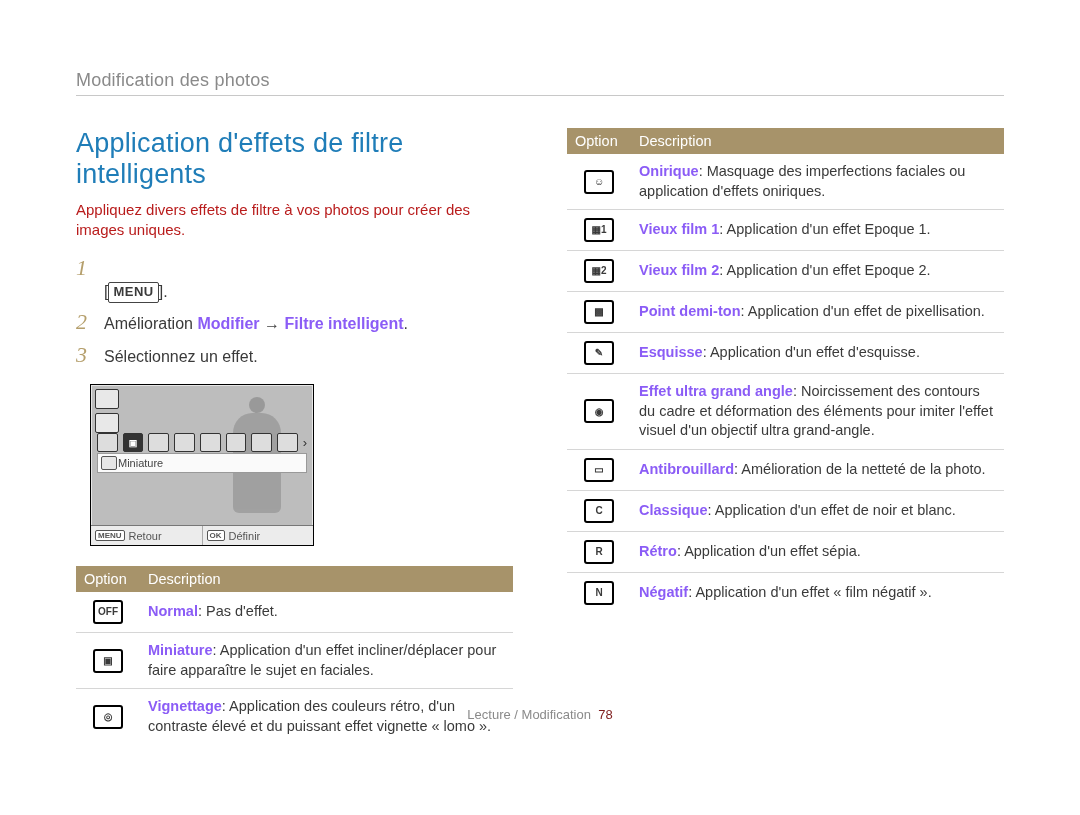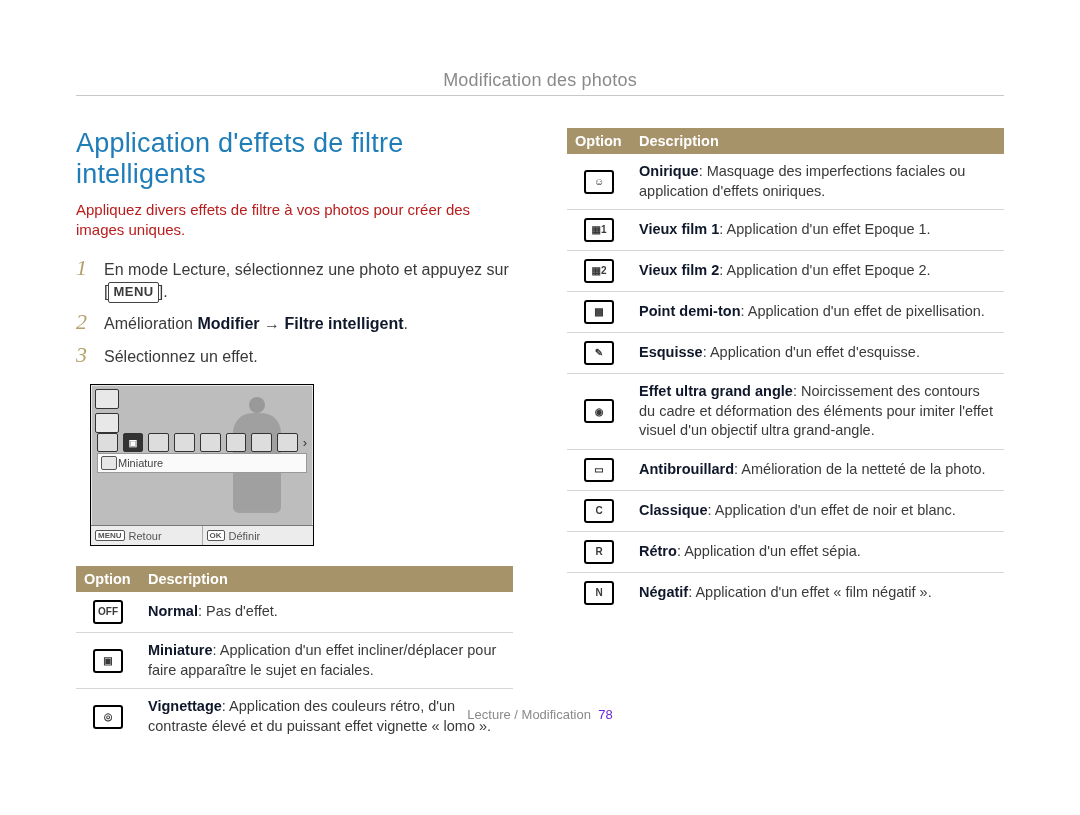--- a/index.html
+++ b/index.html
@@ -1,75 +1,74 @@
 <!DOCTYPE html>
 <html><head>
 <meta charset="utf-8">
 <style>
   html,body{margin:0;padding:0;width:1080px;height:815px;background:#fff;font-family:"Helvetica Neue",Arial,sans-serif;color:#3a3a3a;}
   .page{padding:70px 76px 0 76px;position:relative;box-sizing:border-box;width:1080px;}
-  .breadcrumb{font-size:18px;color:#8a8a8a;font-weight:300;letter-spacing:.2px;margin-bottom:4px;text-align:center;}
+  .breadcrumb{font-size:18px;color:#8a8a8a;font-weight:300;letter-spacing:.2px;margin-bottom:4px;}
   .rule{border:none;border-top:1px solid #c8c8c8;margin:0 0 32px 0;}
   .cols{display:flex;gap:54px;}
   .col{flex:1;min-width:0;}
   h2.section-title{color:#1f7db8;font-size:27px;font-weight:400;margin:0 0 10px 0;letter-spacing:.2px;}
   .lead{font-size:15px;color:#b91c1c;line-height:1.35;margin:0 0 18px 0;}
   ol.steps{list-style:none;margin:0 0 16px 0;padding:0;counter-reset:step;}
   ol.steps>li{display:flex;gap:10px;font-size:16px;margin:0 0 10px 0;line-height:1.4;color:#3a3a3a;}
   ol.steps>li::before{counter-increment:step;content:counter(step);font-family:Georgia,serif;font-style:italic;color:#b59f6c;font-size:22px;line-height:1;min-width:18px;margin-top:-2px;}
   .menu-chip{display:inline-block;border:1px solid #444;padding:0 4px 1px 4px;font-weight:700;font-size:13px;letter-spacing:.5px;border-radius:2px;vertical-align:1px;}
-  b{font-weight:700;color:#0f172a;}
+  b{font-weight:700;color:#8b5cf6;}
 
   
   .lcd{width:222px;height:160px;border:1px solid #000;background:#bdbdbd;margin:0 0 20px 14px;position:relative;box-shadow:inset 0 0 0 1px #e6e6e6;}
   .lcd .top-icons{position:absolute;left:4px;top:4px;display:flex;flex-direction:column;gap:4px;}
   .lcd .top-icons .ic{width:22px;height:18px;border:1px solid #333;background:#e8e8e8;border-radius:2px;}
   .lcd .row-icons{position:absolute;top:48px;left:6px;right:6px;display:flex;gap:5px;align-items:center;}
   .lcd .row-icons .ic{width:21px;height:17px;border:1px solid #333;background:#ddd;border-radius:2px;}
   .lcd .row-icons .ic.active{background:#333;color:#fff;display:flex;align-items:center;justify-content:center;font-size:9px;font-weight:700;}
   .lcd .row-label{position:absolute;top:68px;left:6px;right:6px;background:#fafafa;border:1px solid #999;height:18px;display:flex;align-items:center;padding:0 20px;font-size:11px;color:#444;}
   .lcd .row-label::before{content:"";width:14px;height:12px;border:1px solid #555;background:#e6e6e6;position:absolute;left:3px;top:2px;border-radius:2px;}
   .lcd .sil{position:absolute;right:28px;top:10px;width:70px;height:120px;opacity:.4;}
   .lcd .sil::before{content:"";position:absolute;left:34px;top:2px;width:16px;height:16px;background:#666;border-radius:50%;}
   .lcd .sil::after{content:"";position:absolute;left:18px;top:18px;width:48px;height:100px;background:#777;border-radius:40% 40% 6px 6px/20% 20% 6px 6px;}
   .lcd .bottom{position:absolute;left:0;right:0;bottom:0;background:#ececec;border-top:1px solid #777;height:19px;display:flex;font-size:11px;color:#555;}
   .lcd .bottom .half{flex:1;display:flex;align-items:center;gap:4px;padding:0 4px;border-right:1px solid #aaa;}
   .lcd .bottom .half:last-child{border-right:none;}
   .lcd .kc{border:1px solid #555;background:#fff;padding:0 2px;font-size:8px;font-weight:700;border-radius:2px;}
 
   
   table.opt{border-collapse:collapse;width:100%;font-size:14.5px;}
-  table.opt th{background:#a7936a;color:#fff;font-weight:700;text-align:left;padding:5px 8px;}
+  table.opt th{background:#a7936a;color:#fff;font-weight:400;text-align:left;padding:5px 8px;}
   table.opt th:first-child{width:48px;}
   table.opt td{border-bottom:1px solid #d6d6d6;padding:8px 8px;vertical-align:middle;line-height:1.35;color:#3a3a3a;}
   table.opt td.ico{text-align:center;}
   table.opt tr:last-child td{border-bottom:none;}
   .glyph{display:inline-flex;width:26px;height:20px;border:2px solid #000;border-radius:3px;align-items:center;justify-content:center;font-size:10px;font-weight:700;background:#fff;}
   .footer{position:absolute;bottom:22px;left:0;right:0;text-align:center;font-size:13px;color:#8a8a8a;font-weight:300;}
-  .footer .pn{color:#6d28d9;}
+  .footer .pn{color:#7f1d1d;}
   .arrow{color:#444;}
 </style>
 </head>
 <body>
 
 <div class="page">
 
   <div class="breadcrumb">Modification des photos</div>
   <hr class="rule">
 
   <div class="cols">
 
     <div class="col">
       <h2 class="section-title">Application d'effets de filtre intelligents</h2>
       <p class="lead">Appliquez divers effets de filtre à vos photos pour créer des images uniques.</p>
 
       <ol class="steps">
         <li>
           <span>
-            <span>En mode Lecture, sélectionnez une photo et appuyez sur</span>
             <br>
             <span>[</span><span class="menu-chip">MENU</span><span>].</span>
           </span>
         </li>
         <li>
           <span>
             <span>Amélioration </span><b>Modifier</b><span class="arrow"> → </span><b>Filtre intelligent</b><span>.</span>
           </span>
         </li>
         <li>

